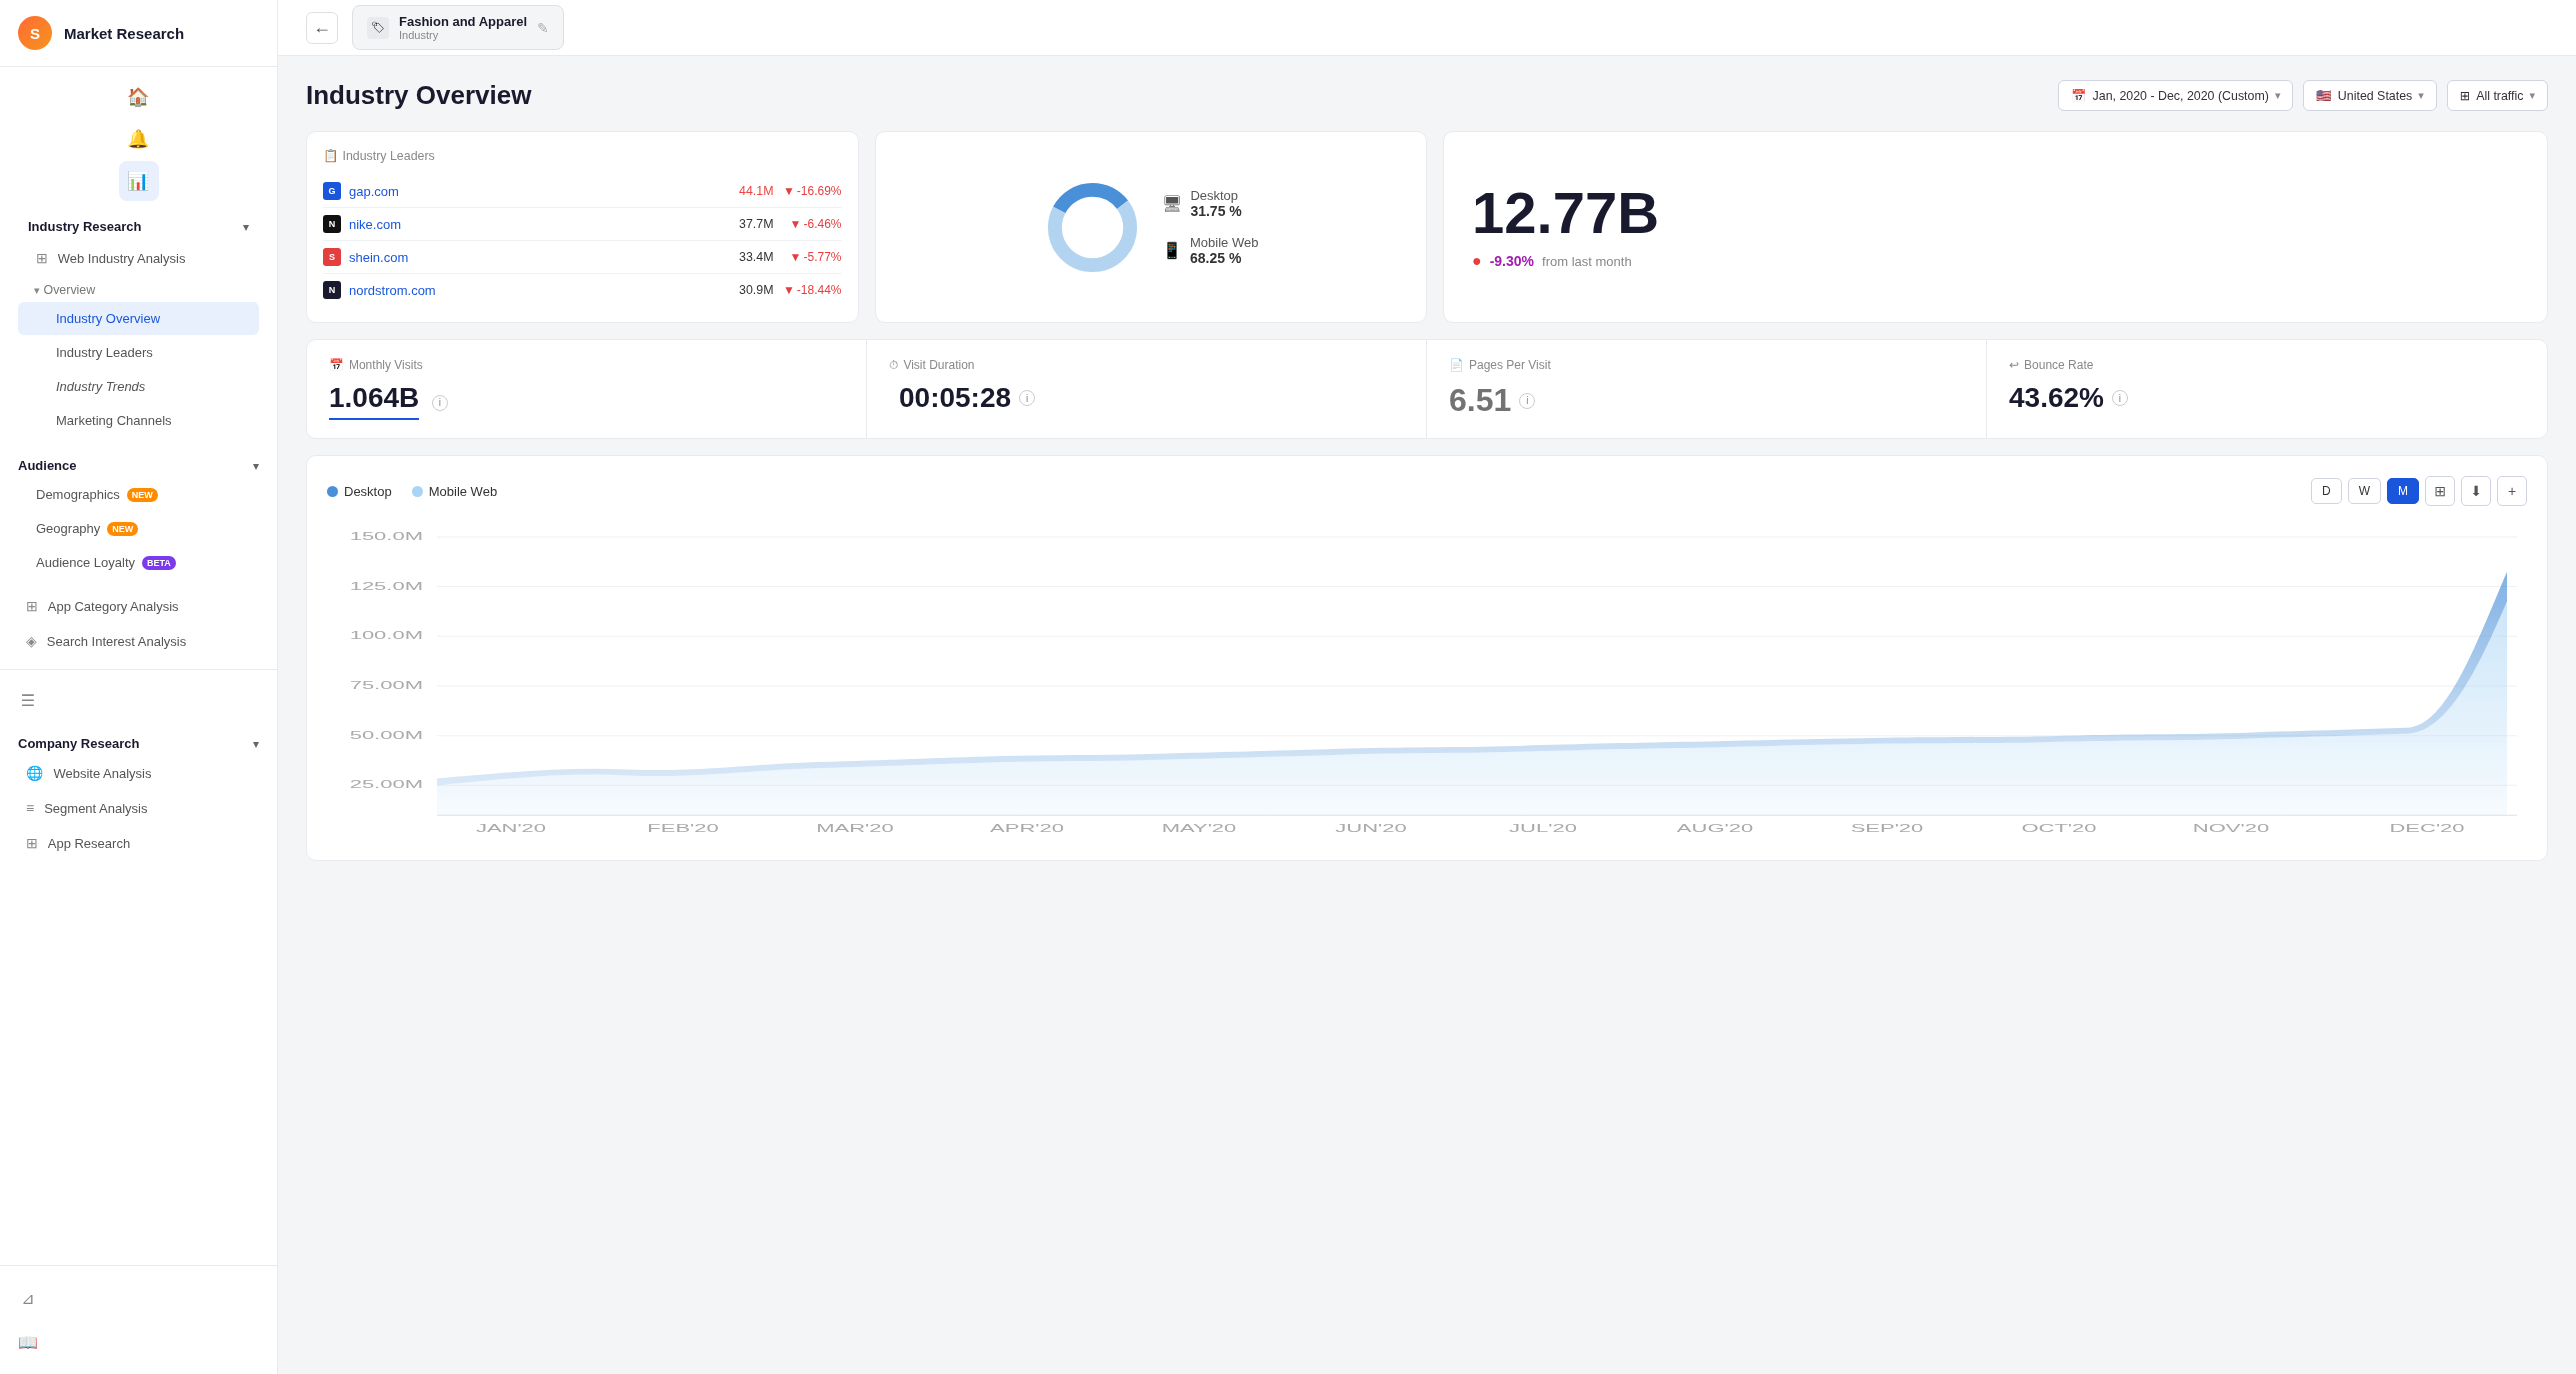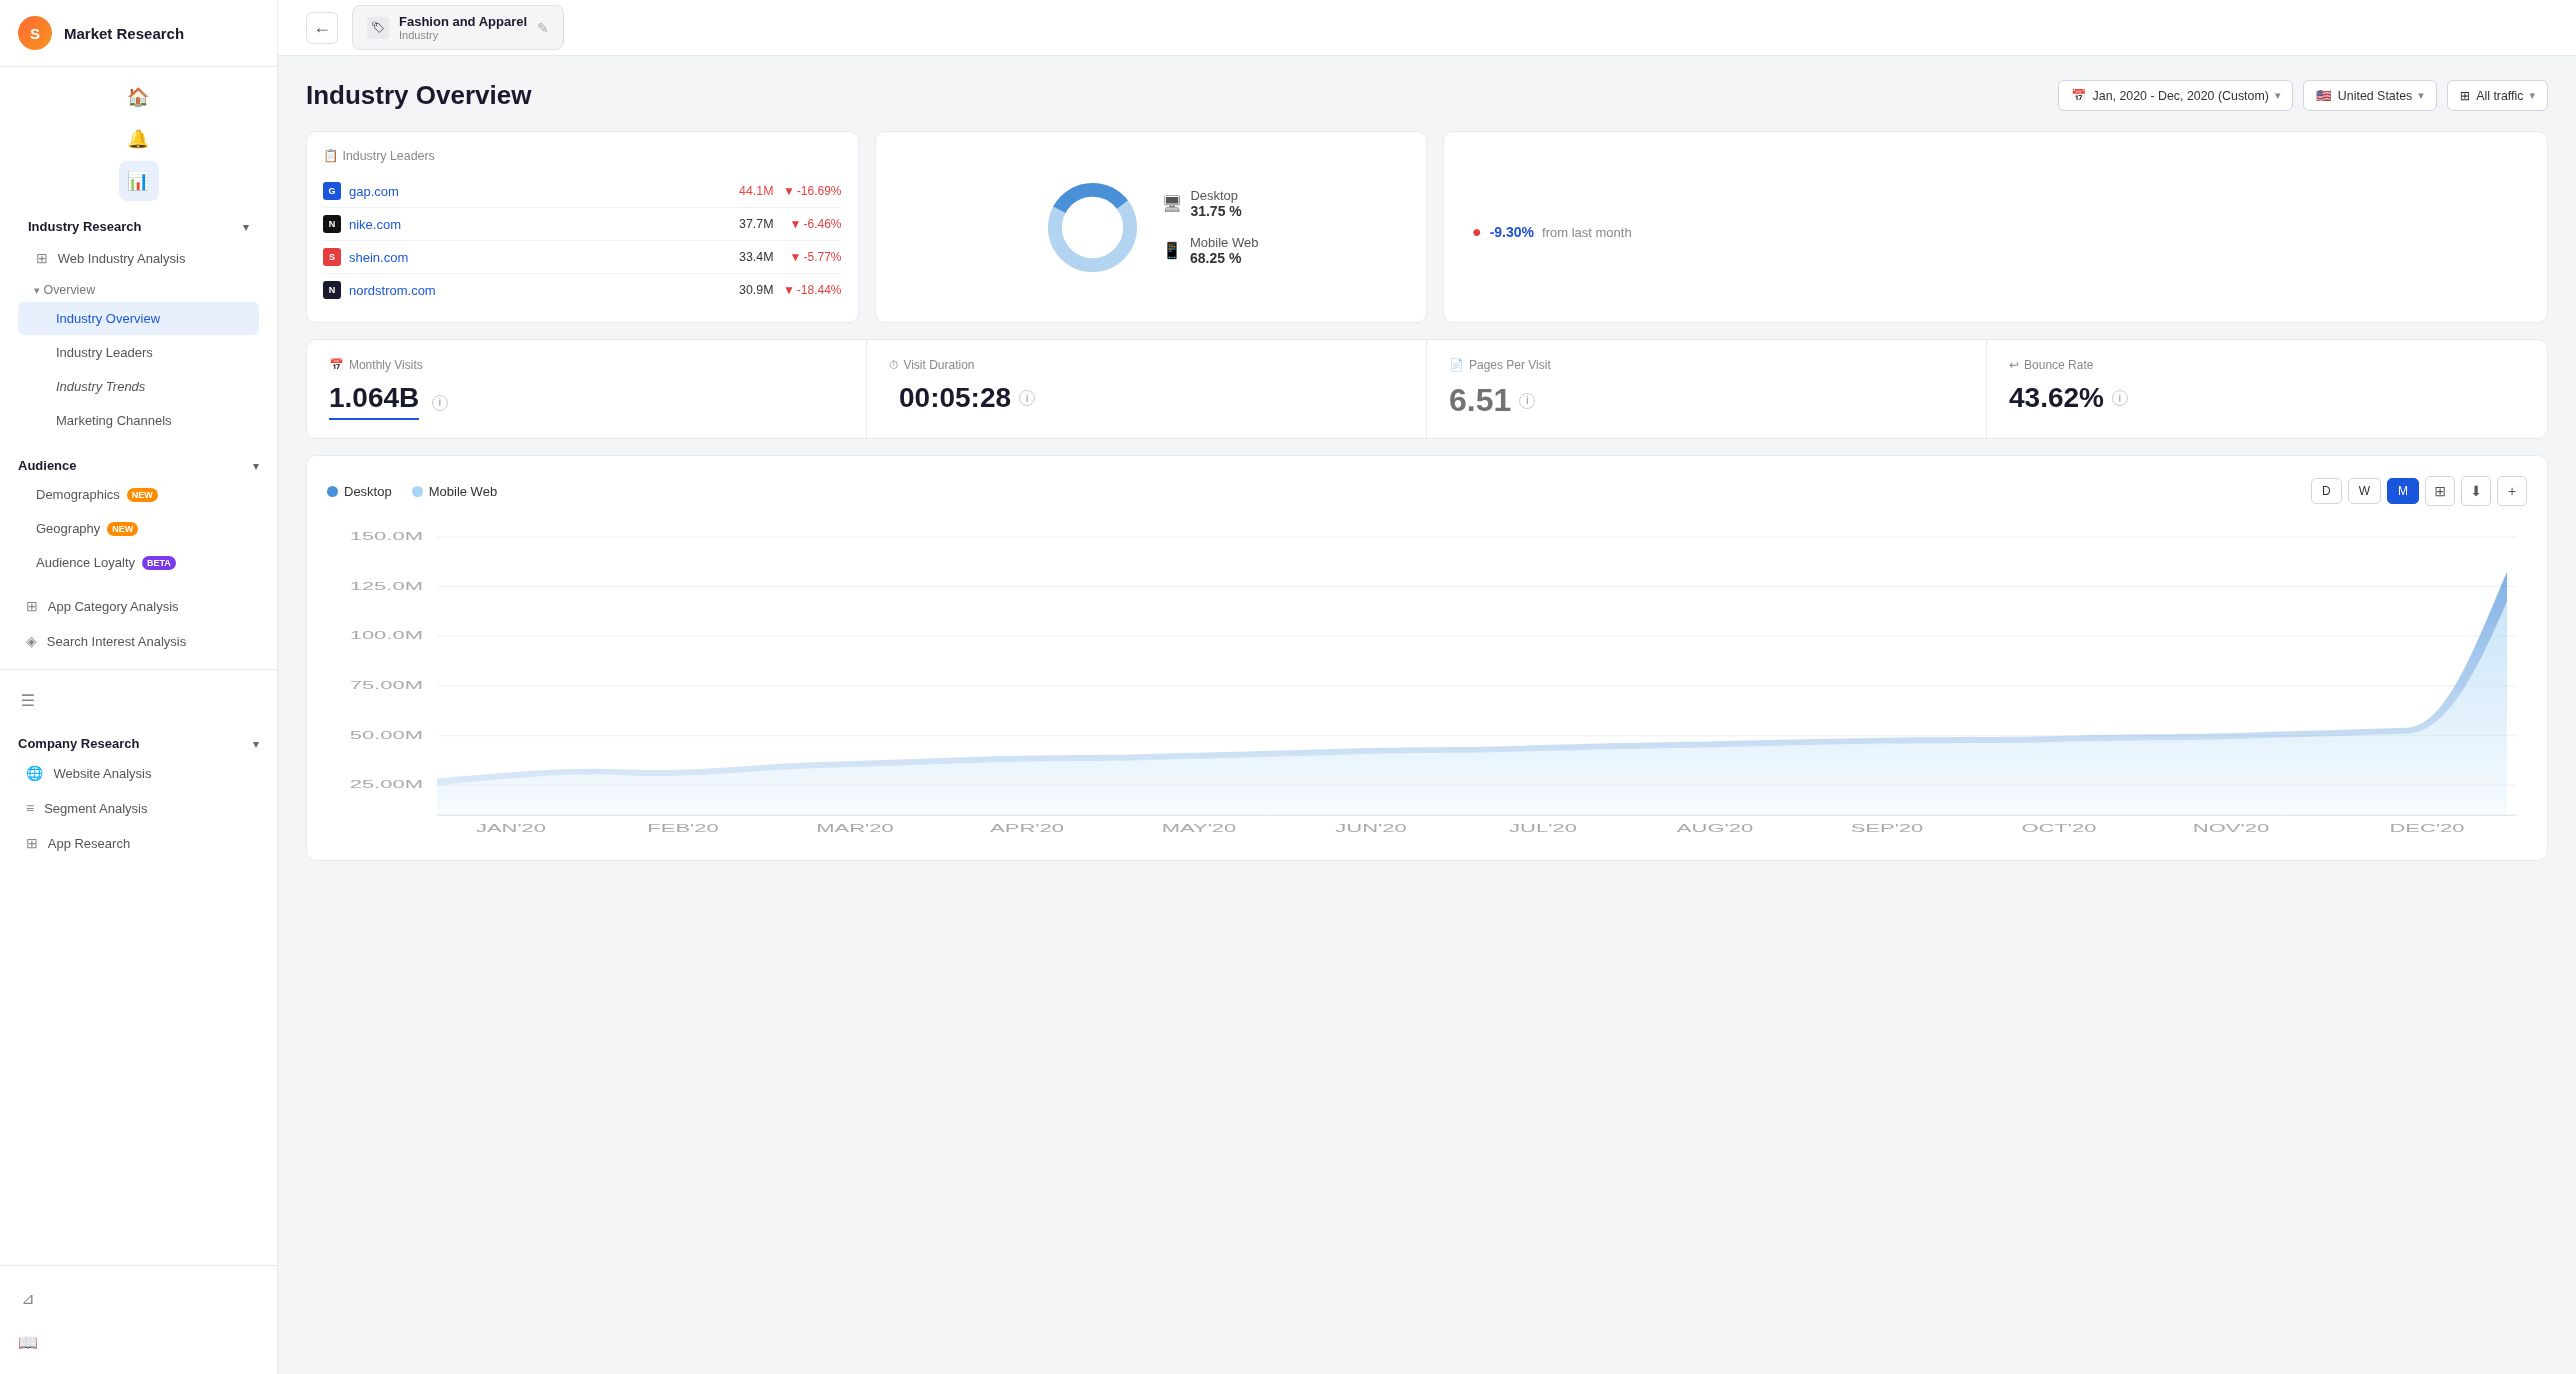--- a/index.html
+++ b/index.html
@@ -223,23 +223,24 @@
               <div>
                 <div style="font-size:13px;color:#555;">Mobile Web</div>
                 <div style="font-size:14px;font-weight:600;color:#333;">68.25 %</div>
               </div>
             </div>
           </div>
         </div>
       </div>
 
       <div style="background:#fff;border-radius:10px;padding:20px 28px;border:1px solid #e8eaed;display:flex;flex-direction:column;justify-content:center;">
+        <div style="font-size:58px;font-weight:700;color:#1a1a2e;line-height:1;">12.77B</div>
         <div style="display:flex;align-items:center;gap:8px;margin-top:10px;">
           <span style="color:#e53e3e;font-size:16px;">●</span>
-          <span style="color:#1d4ed8;font-size:14px;font-weight:600;">-9.30%</span>
+          <span style="color:#a21caf;font-size:14px;font-weight:600;">-9.30%</span>
           <span style="color:#888;font-size:13px;">from last month</span>
         </div>
       </div>
     </div>
 
     <div style="display:grid;grid-template-columns:1fr 1fr 1fr 1fr;gap:0;background:#fff;border-radius:10px;border:1px solid #e8eaed;margin-bottom:16px;overflow:hidden;">
 
       <div style="padding:18px 22px;border-right:1px solid #e8eaed;">
         <div style="font-size:12px;color:#888;display:flex;align-items:center;gap:5px;margin-bottom:10px;">
           <span>📅</span>

